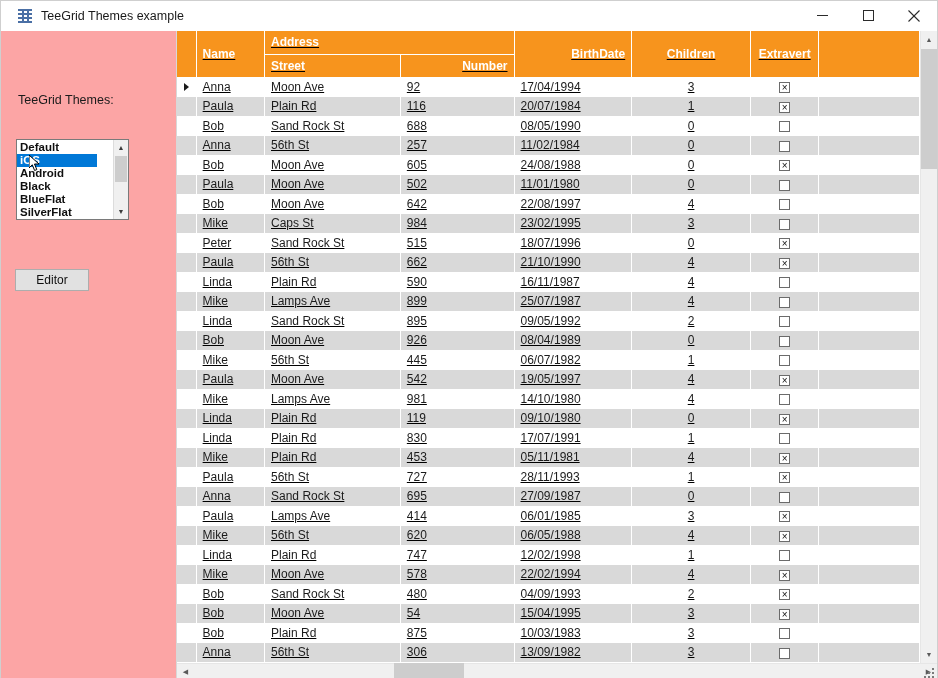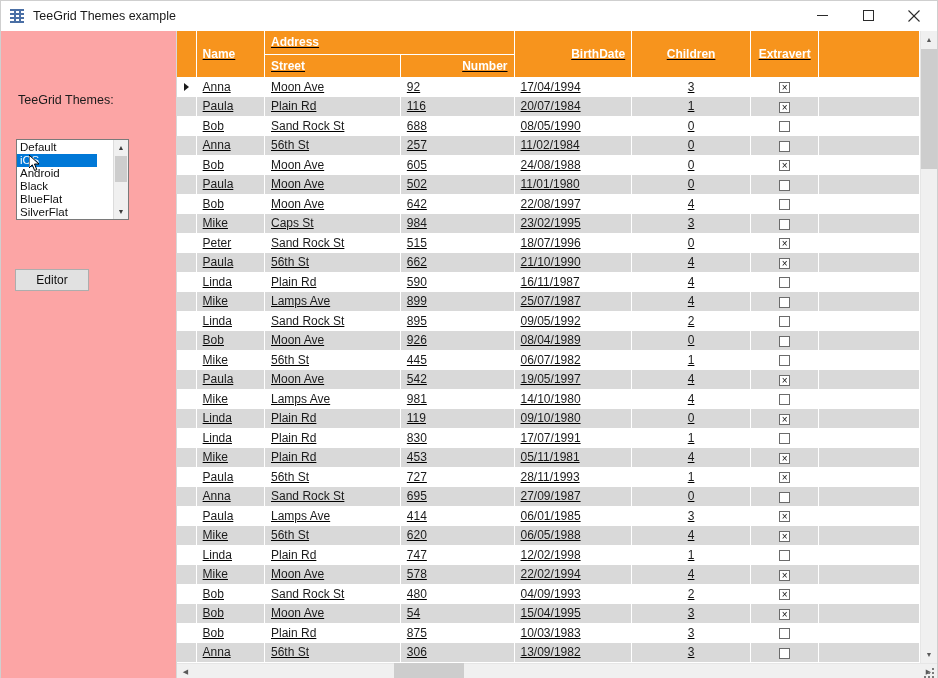--- a/index.html
+++ b/index.html
@@ -20,20 +20,21 @@
     flex-direction: column;
   }
   
   .titlebar {
     height: 14px;
     flex: 0 0 30px;
     display: flex;
     align-items: center;
     background: #ffffff;
     border-bottom: 1px solid #ffffff;
+    margin-left: 8px;
   }
   .title-icon {
     width: 16px; height: 16px;
     margin-left: 9px; margin-right: 7px;
     position: relative;
     flex: 0 0 16px;
   }
   .title-icon .g {
     position: absolute;
     background: #4a6fa5;
@@ -76,20 +77,21 @@
     left: 15px; top: 108px;
     width: 113px; height: 81px;
     border: 1px solid #7a7a7a;
     background: #ffffff;
     overflow: hidden;
     display: flex;
   }
   .listbox-items {
     flex: 1 1 auto;
     padding: 1px 16px 0 0;
+    font-weight: bold;
   }
   .lb-item {
     height: 13px;
     line-height: 13px;
     padding-left: 3px;
     font-size: 11.5px;
     color: #101010;
     white-space: nowrap;
   }
   .lb-item.selected {

